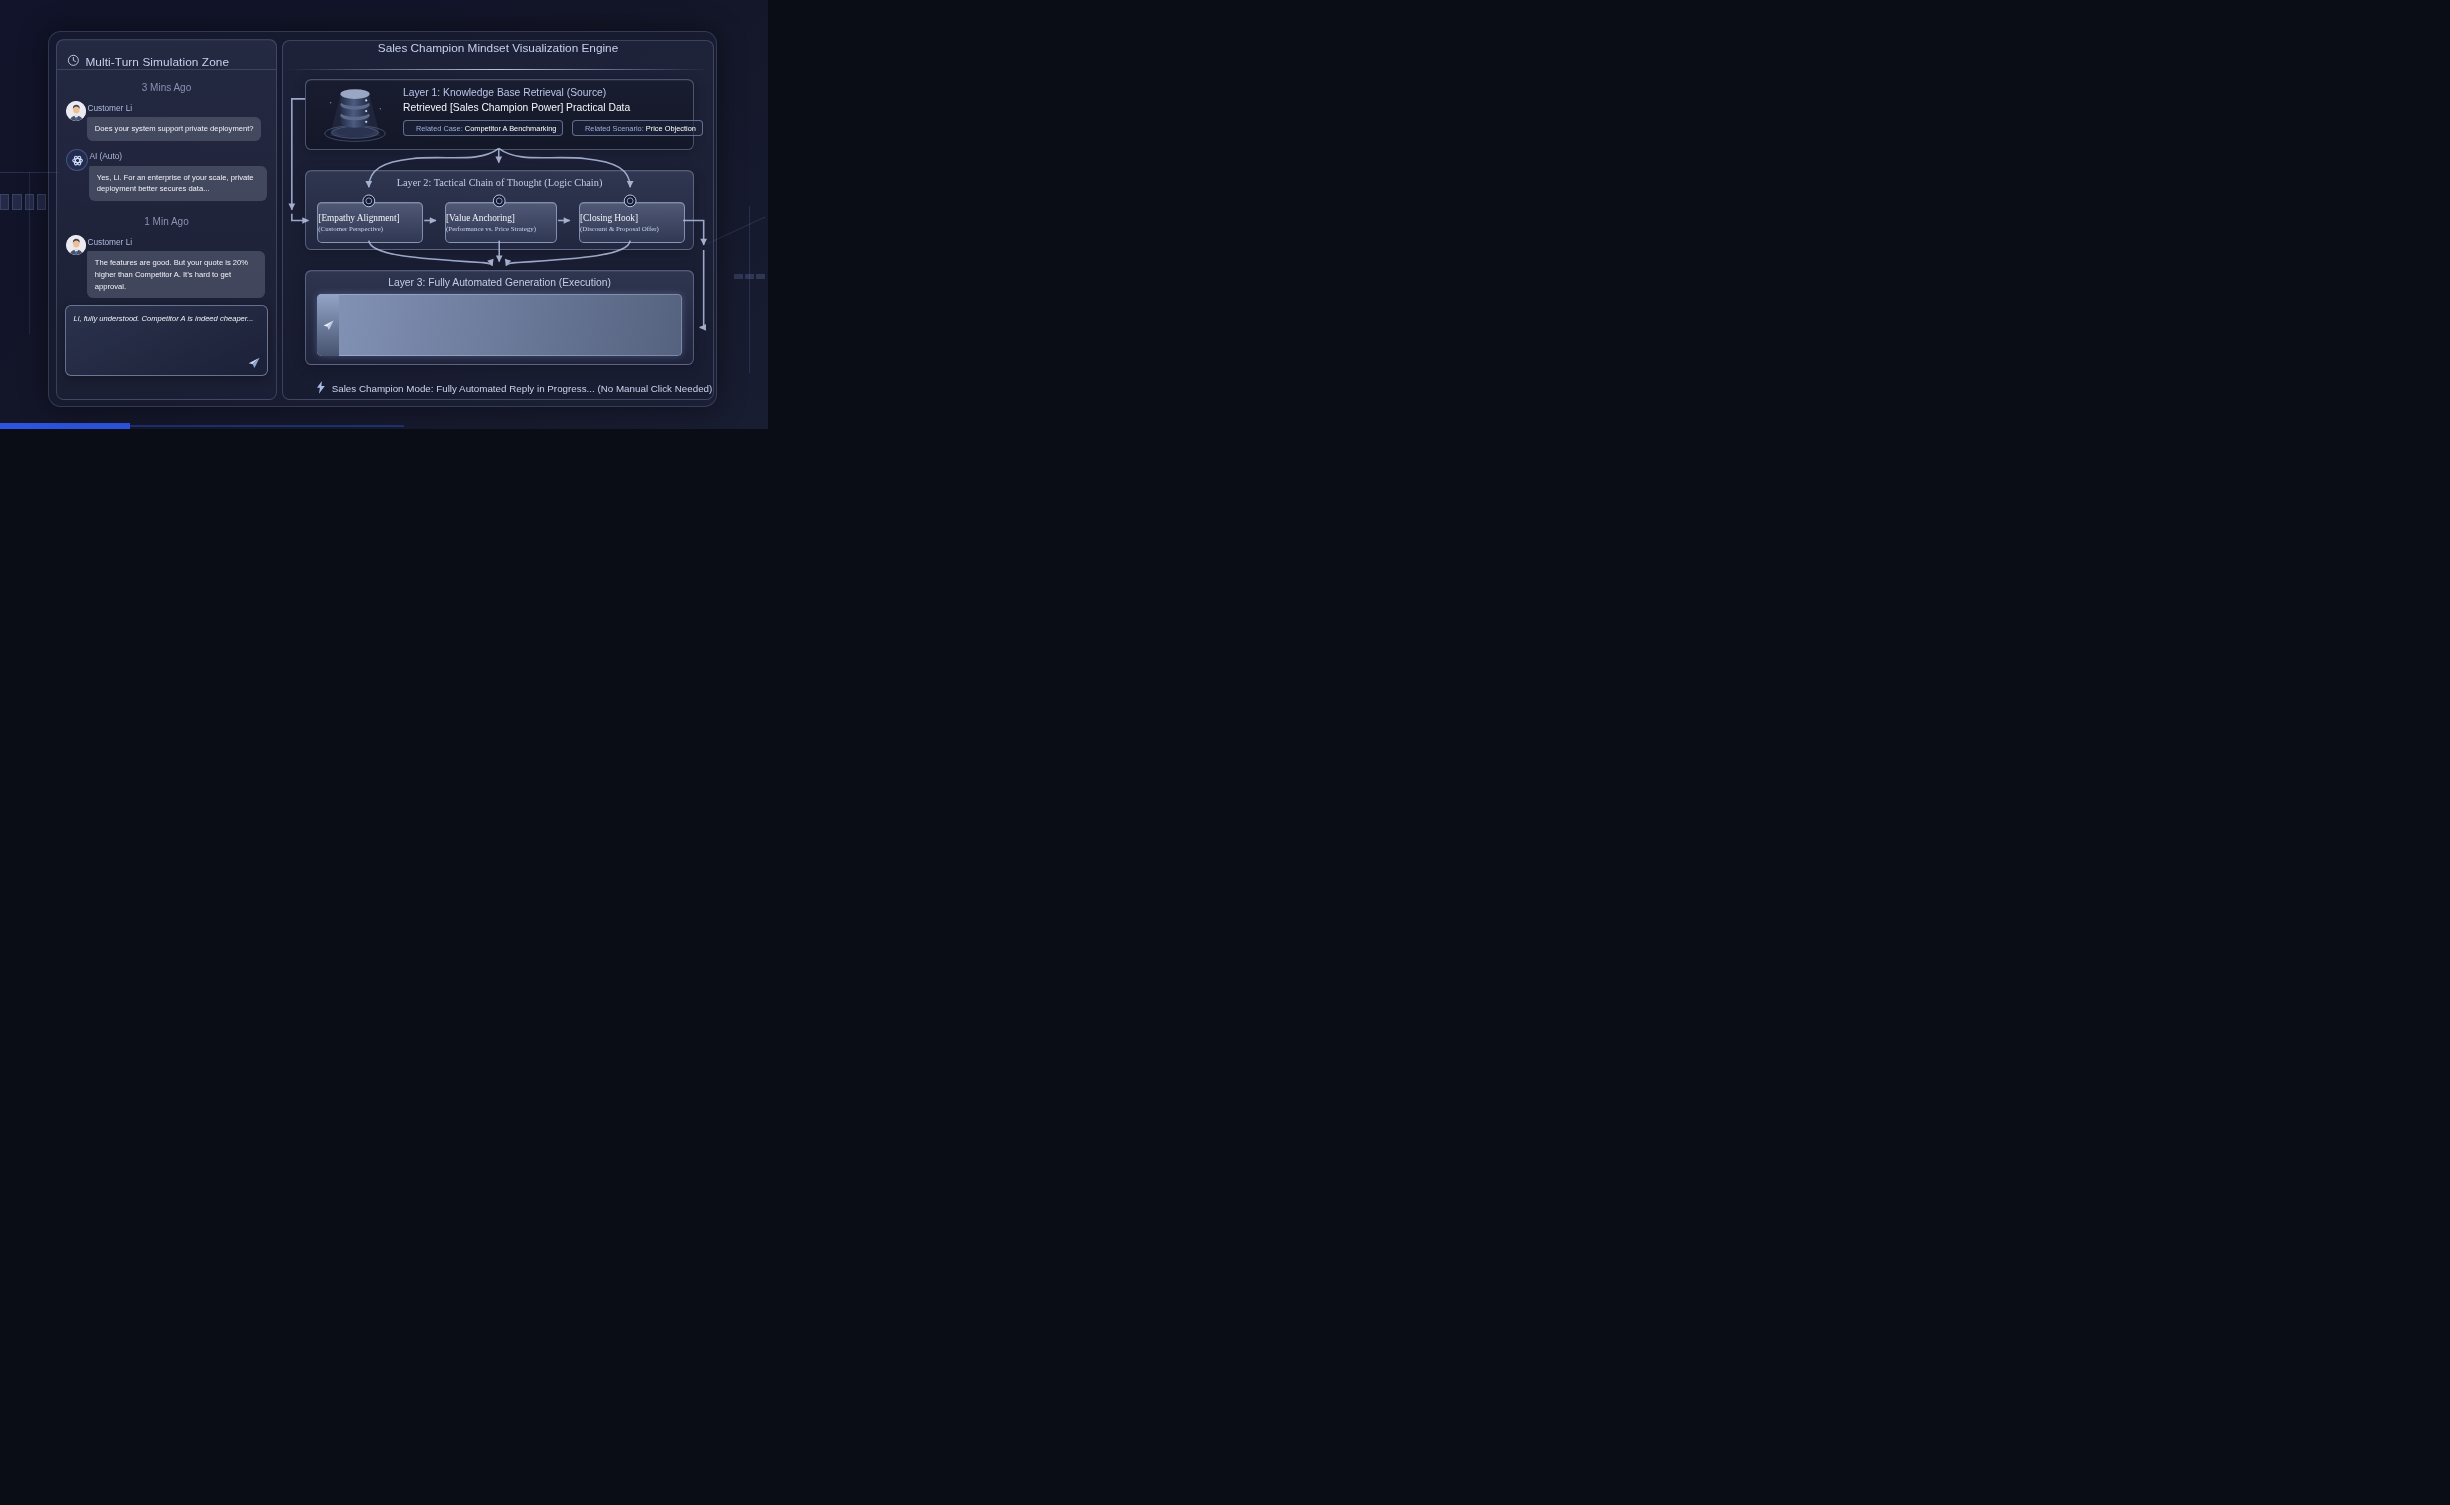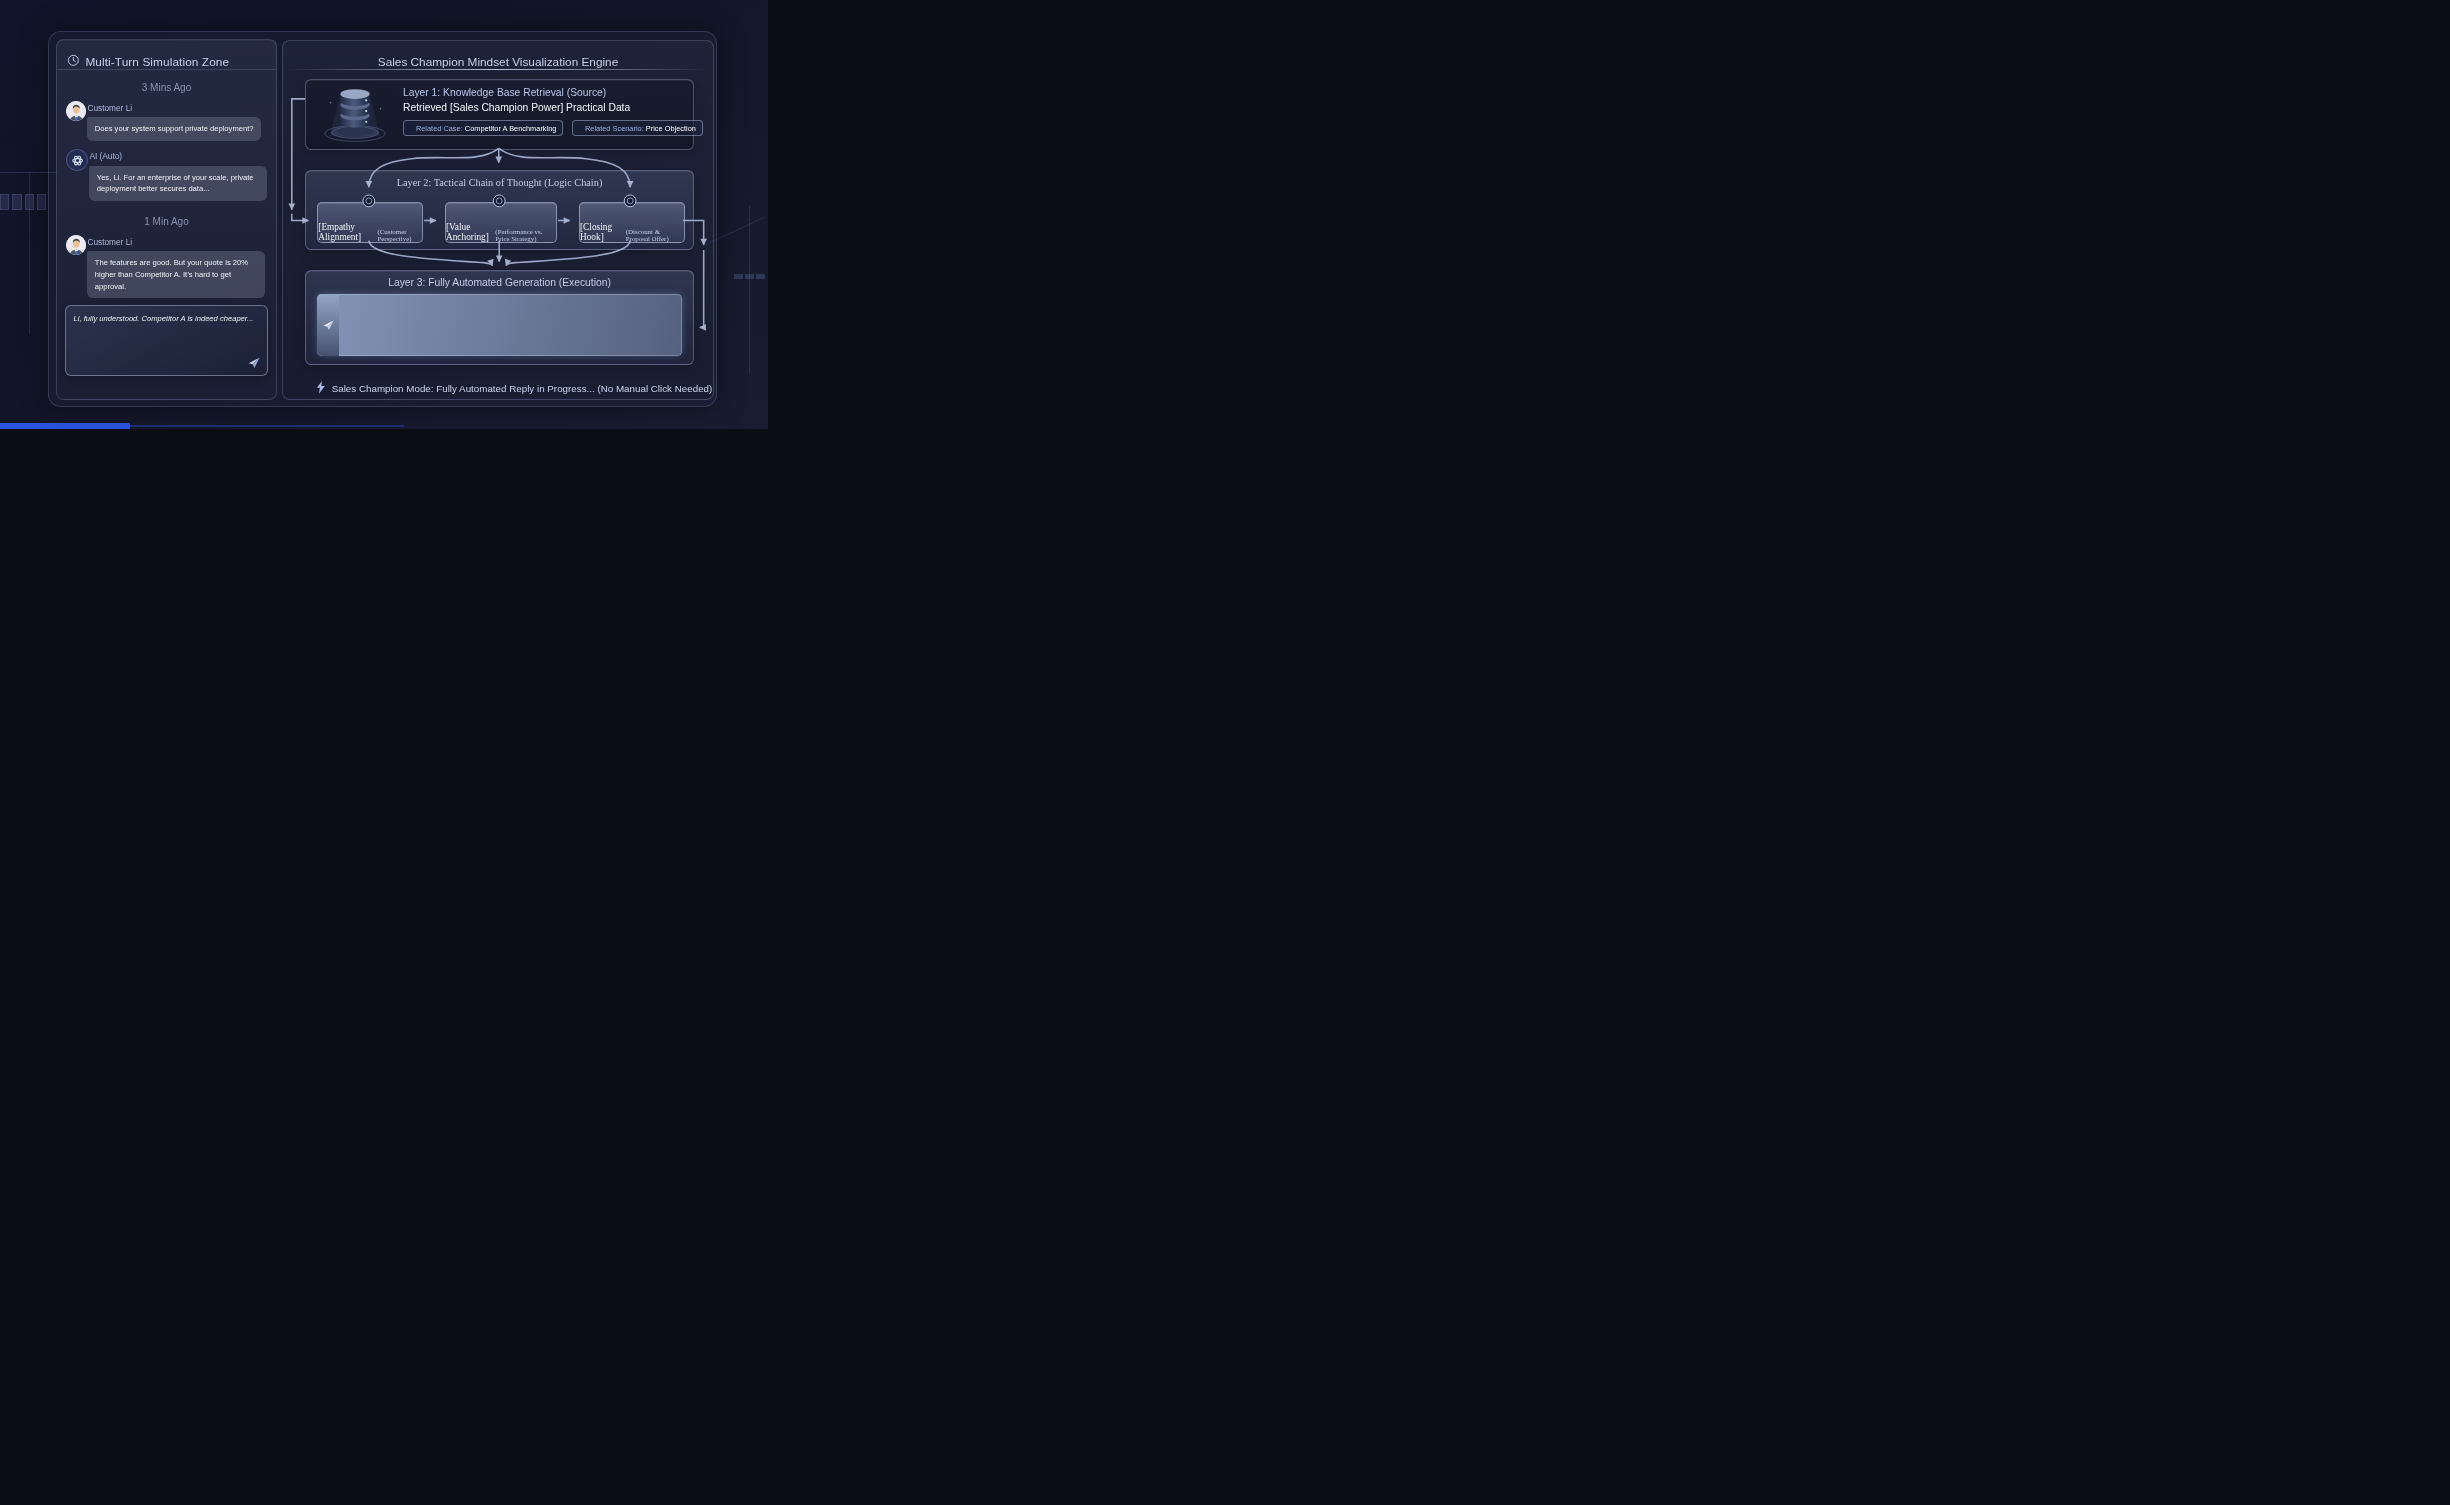--- a/index.html
+++ b/index.html
@@ -40,21 +40,21 @@
   .bubble.nowrap{white-space:nowrap;max-width:none;display:inline-block;}
   .composer{position:absolute;left:7.8px;right:7.8px;bottom:23px;height:55px;border-radius:6px;
     border:0.5px solid rgba(175,190,225,.5);
     background:linear-gradient(150deg,rgba(72,84,118,.35),rgba(28,34,58,.60));
     padding:6.9px 7.8px;color:#eef1f8;font-size:7.6px;line-height:1.55;box-shadow:0 2.9px 8.8px rgba(0,0,0,.3);font-style:italic;}
   .send-btn{position:absolute;right:5.9px;bottom:3.9px;width:14.7px;height:14.7px;background:none;border:none;padding:0;cursor:pointer;}
   
   .right-panel{position:absolute;left:282px;top:40px;width:430px;height:358px;border-radius:7.8px;z-index:2;
     background:linear-gradient(180deg,rgba(40,46,72,.42),rgba(24,28,48,.50));
     border:0.5px solid rgba(150,165,205,.28);}
-  .rp-header{height:28px;display:flex;align-items:flex-end;justify-content:center;}
+  .rp-header{height:28px;display:flex;align-items:flex-start;justify-content:center;}
   .rp-title{font-size:11.8px;color:#c6d0ec;}
   .rp-glow{position:absolute;left:2.9px;right:2.9px;top:28px;height:1px;
     background:linear-gradient(90deg,rgba(120,150,220,0),rgba(210,225,255,.85),rgba(120,150,220,0));}
   .connectors{position:absolute;left:0;top:0;width:430px;height:358px;z-index:3;pointer-events:none;}
   .layer-card{position:absolute;left:22px;width:387px;border-radius:6.4px;z-index:2;
     border:0.5px solid rgba(165,180,220,.38);
     box-shadow:inset 0 0.5px 0 rgba(255,255,255,.12),0 2px 11.8px rgba(0,0,0,.25);}
   .layer1{top:38px;height:69px;background:linear-gradient(180deg,rgba(24,28,46,.85),rgba(18,22,38,.85));}
   .layer2{top:129px;height:78px;background:linear-gradient(180deg,rgba(96,108,142,.30),rgba(44,52,80,.40));font-family:Liberation Serif, serif;}
   .layer3{top:229px;height:93px;background:linear-gradient(180deg,rgba(96,108,142,.30),rgba(40,46,72,.42));}
@@ -64,21 +64,21 @@
   .l1-title{color:#b9c6ea;font-size:10.3px;}
   .l1-sub{color:#f5f7fb;font-size:10.3px;margin-top:4.4px;}
   .tag-row{display:flex;gap:8.8px;margin-top:6.4px;}
   .tag{border:0.5px solid rgba(175,190,225,.5);background:rgba(28,34,58,.55);border-radius:3.9px;
     padding:2.9px 5.9px;font-size:7.4px;white-space:nowrap;}
   .tag .lab{color:#9db0dc;padding-left:6px;} .tag .val{color:#ffffff;}
   .node{position:absolute;top:31px;height:39px;border-radius:4.9px;
     border:0.5px solid rgba(190,205,240,.55);
     background:linear-gradient(180deg,rgba(160,175,210,.32),rgba(70,82,116,.38));
     box-shadow:inset 0 0.5px 0 rgba(255,255,255,.25);
-    display:flex;flex-direction:row;align-items:flex-end;justify-content:center;gap:2.9px;}
+    display:flex;flex-direction:column;align-items:flex-start;justify-content:center;gap:2.9px;}
   .node1{left:11.3px;width:104px;} .node2{left:139px;width:110px;} .node3{left:273px;width:104px;}
   .node-title{color:#f4f6fb;font-size:9.3px;}
   .node-sub{color:#c9d3ee;font-size:6.9px;}
   .output-wrap{position:absolute;left:10.8px;right:10.8px;top:23px;height:62px;border-radius:4.9px;
     background:linear-gradient(100deg,#8494b8,#55627f);
     box-shadow:0 0 7.8px rgba(150,180,255,.30),inset 0 0 0 0.5px rgba(225,235,255,.55);}
   .send-strip{position:absolute;left:0;top:0;bottom:0;width:22.5px;border-radius:4.9px 0 0 4.9px;
     background:linear-gradient(180deg,#93a5c7,#46536f);display:flex;align-items:center;justify-content:center;}
   .output-card{position:absolute;left:27.4px;top:3.4px;right:3.4px;bottom:3.4px;border-radius:3.4px;
     background:linear-gradient(125deg,#f6f7fa,#dcdfe8);color:#1e222e;font-size:8.3px;line-height:1.58;

